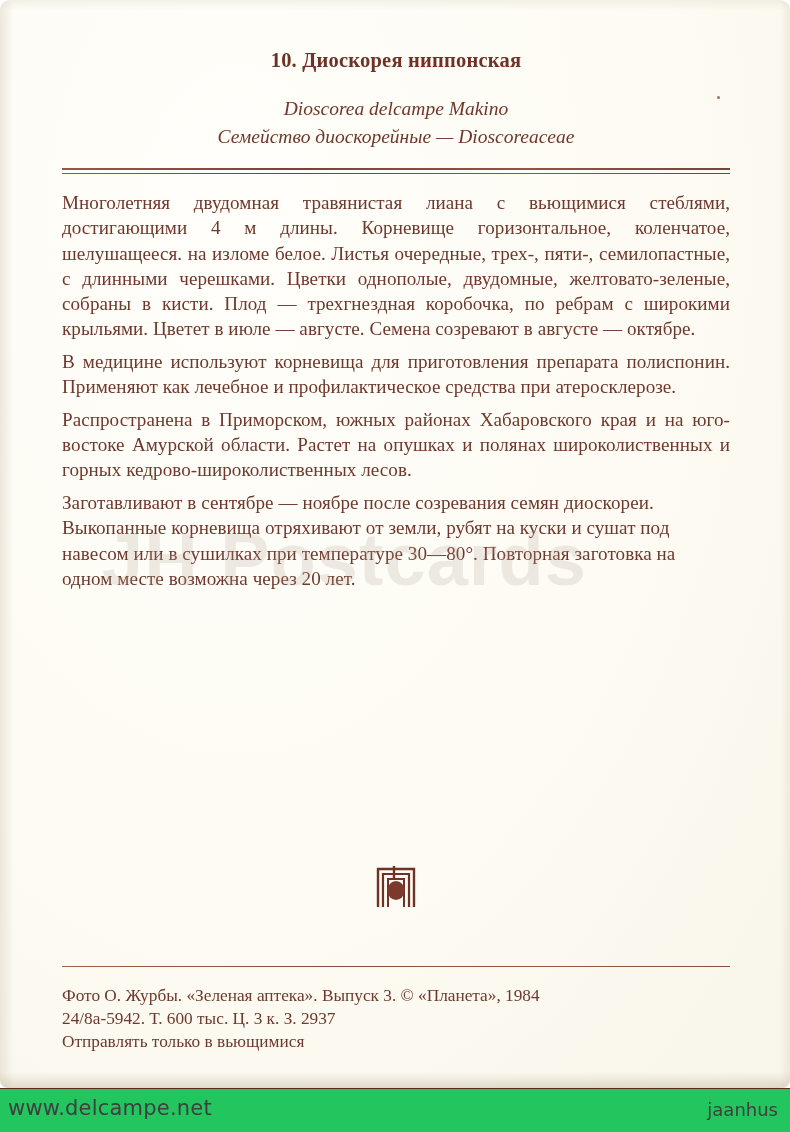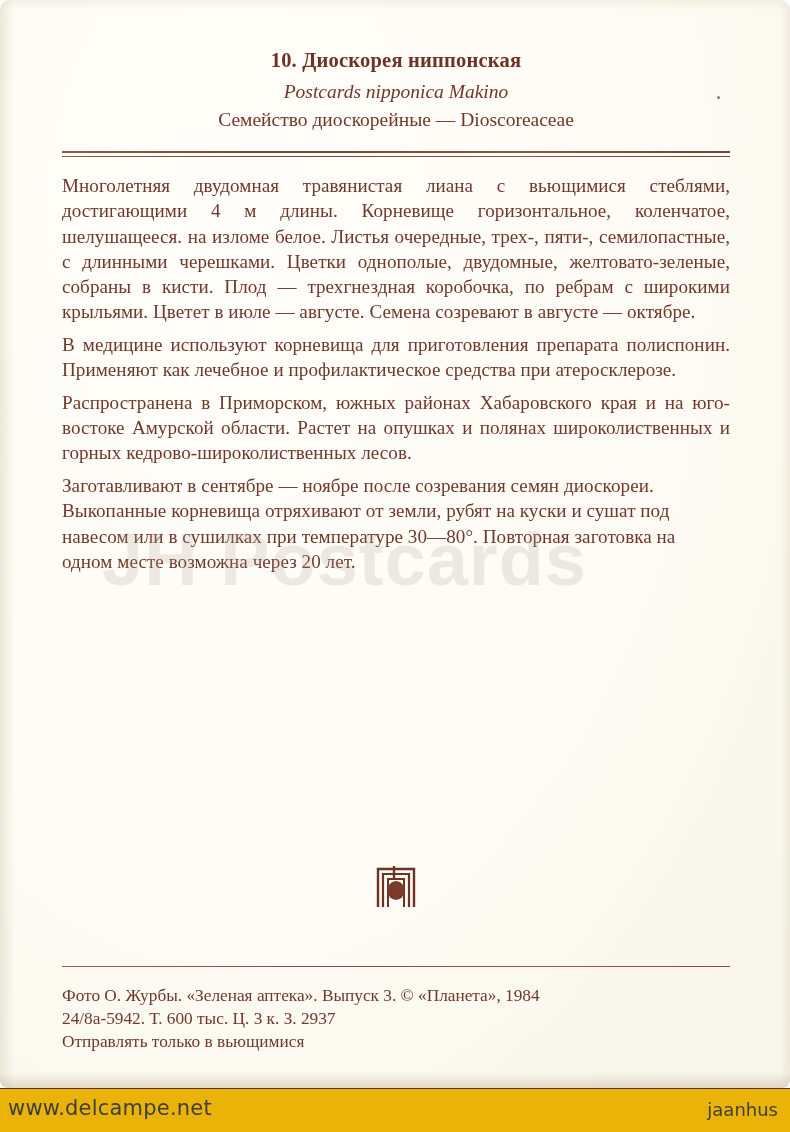--- a/index.html
+++ b/index.html
@@ -53,31 +53,32 @@
   .header {
     padding-top: 48px;
     text-align: center;
     color: #6d3327;
   }
   .title-ru {
     font-size: 20.5px;
     font-weight: bold;
     letter-spacing: .2px;
     line-height: 1.25;
-    margin-bottom: 5px;
+    margin-bottom: 22px;
   }
   .title-lat {
     font-size: 19.5px;
     font-style: italic;
     line-height: 1.3;
     margin-bottom: 3px;
     color: #70372a;
   }
   .title-fam {
     font-size: 19.5px;
+    font-style: italic;
     line-height: 1.3;
     color: #70372a;
   }
   .stray-dot {
     position: absolute;
     right: 10px;
     top: 96px;
     width: 3px;
     height: 3px;
     background: #7a4236;
@@ -178,21 +179,21 @@
     line-height: 110px;
   }
 
   
   #wmbar {
     position: absolute;
     left: 0;
     top: 1088px;
     width: 790px;
     height: 44px;
-    background: #eab308;
+    background: #22c55e;
     border-top: 1.5px solid #5e2b22;
   }
   #wmbar .left {
     position: absolute;
     left: 8px;
     top: 7px;
     font-family: "DejaVu Sans", "Liberation Sans", sans-serif;
     font-size: 21px;
     color: #3f3f3f;
     letter-spacing: .2px;
@@ -207,21 +208,21 @@
   }
 </style>
 </head>
 <body>
 
 <div id="card">
   <div id="content">
 
     <div class="header">
       <div class="title-ru">10. Диоскорея ниппонская</div>
-      <div class="title-lat">Postcards nipponica Makino</div>
+      <div class="title-lat">Dioscorea delcampe Makino</div>
       <div class="title-fam">Семейство диоскорейные — Dioscoreaceae</div>
     </div>
 
     <div class="stray-dot"></div>
 
     <div class="rule-double">
       <span class="r1"></span>
       <span class="r2"></span>
     </div>
 

